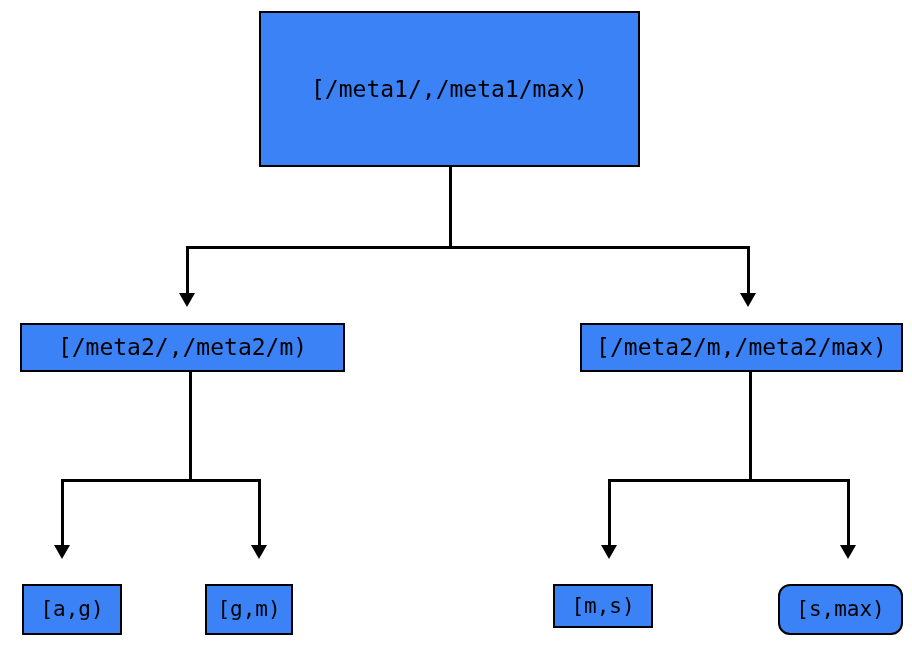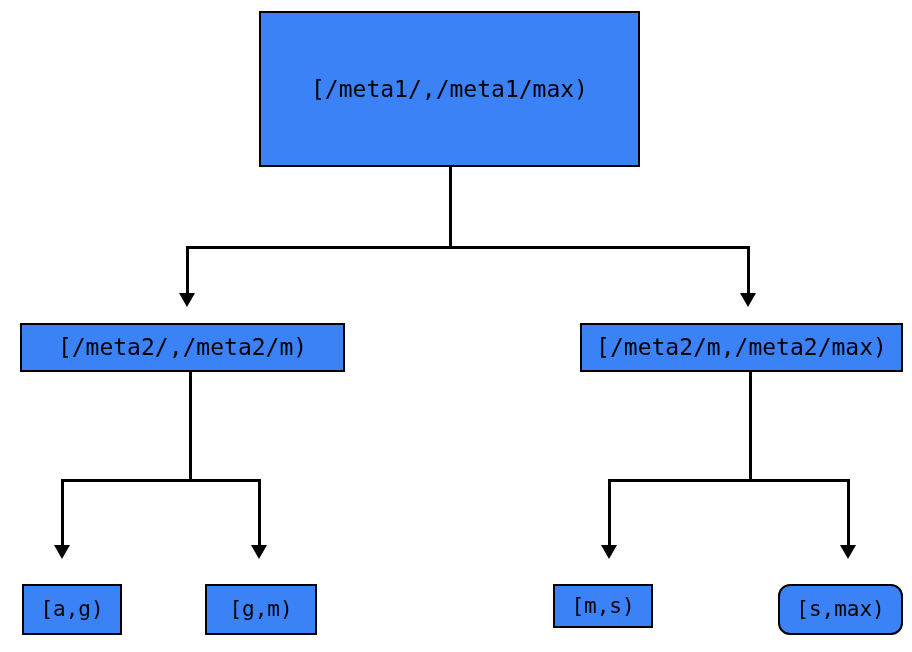--- a/index.html
+++ b/index.html
@@ -103,21 +103,21 @@
   <div class="arrowhead" style="left:601px; top:545px;"></div>
 
   <div class="edge-v" style="left:847px; top:479px; height:67px;"></div>
 
   <div class="arrowhead" style="left:840px; top:545px;"></div>
 
   <div class="node node-leaf" style="left:8px; top:584px; width:100px; height:51px;margin-left:14px;">
     <span class="node-label">[a,g)</span>
   </div>
 
-  <div class="node node-leaf" style="left:205px; top:584px; width:112px; height:51px;">
+  <div class="node node-leaf" style="left:205px; top:584px; width:88px; height:51px;">
     <span class="node-label">[g,m)</span>
   </div>
 
   <div class="node node-leaf" style="left:553px; top:584px; width:100px; height:44px;">
     <span class="node-label">[m,s)</span>
   </div>
 
   <div class="node node-leaf" style="left:778px; top:584px; width:125px; height:51px;border-radius:12px;">
     <span class="node-label">[s,max)</span>
   </div>

